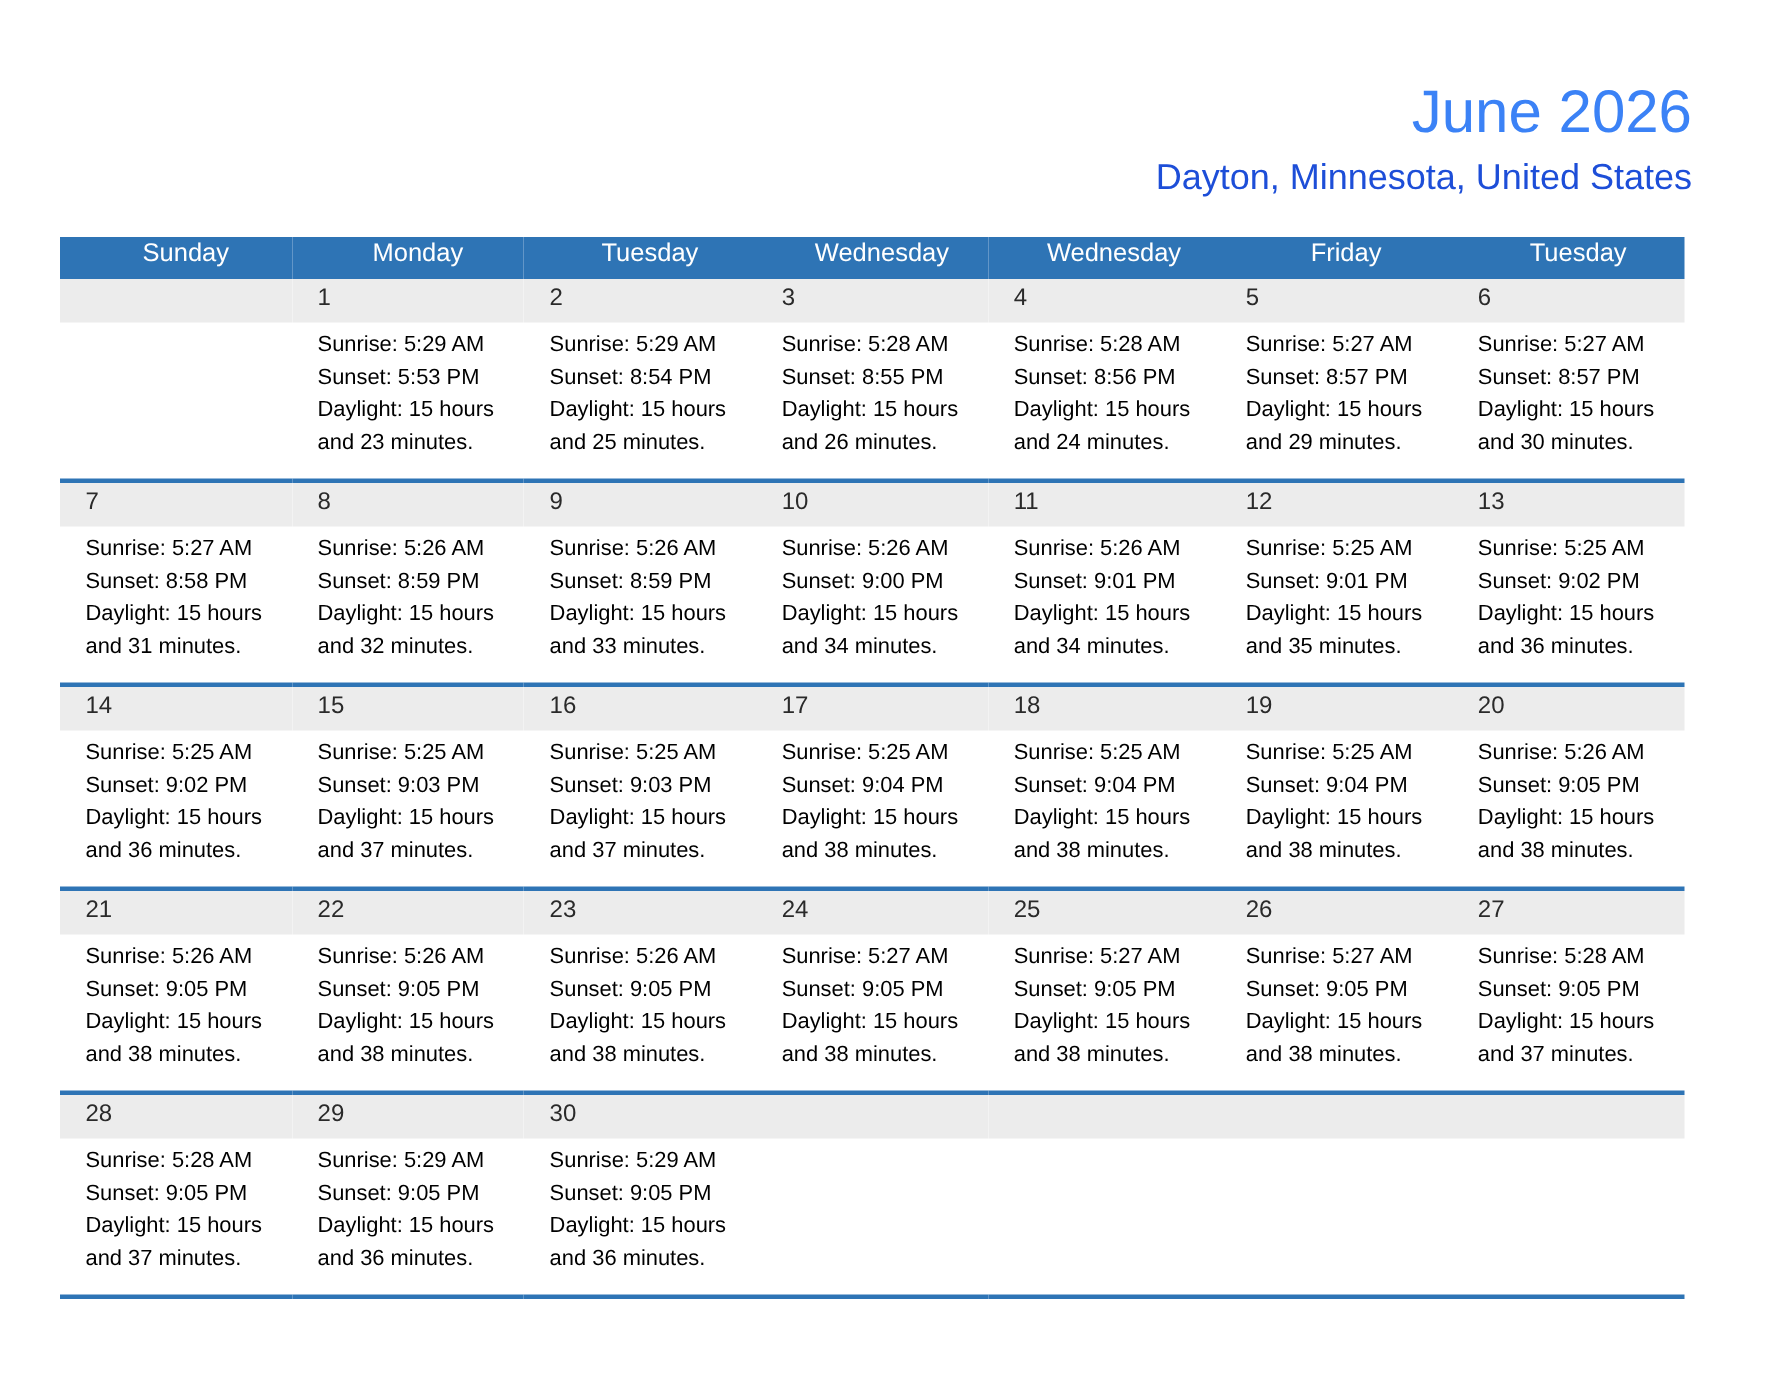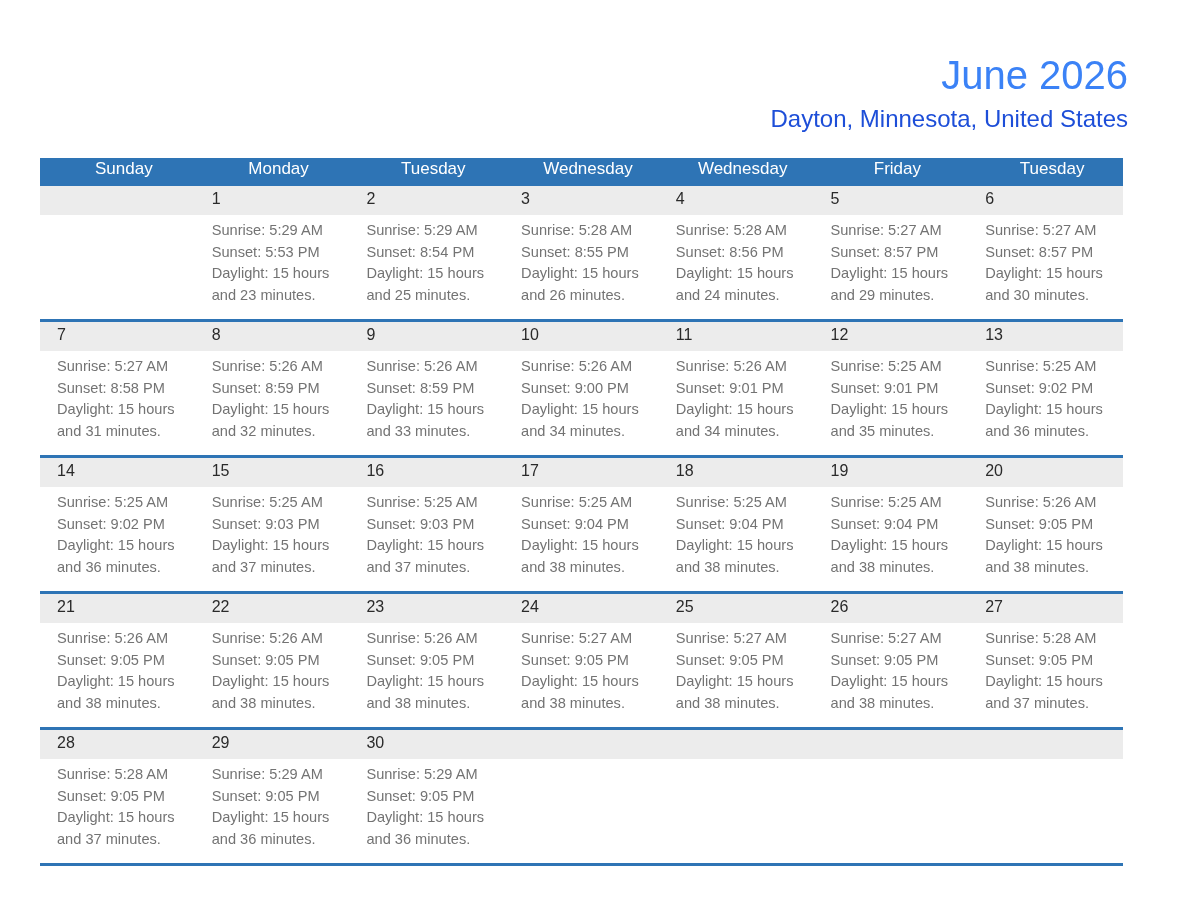--- a/index.html
+++ b/index.html
@@ -47,21 +47,21 @@
   }
   tbody tr.week + tr.week td { border-top: 3px solid #2e74b5; }
   tbody tr.week:last-child td { border-bottom: 3px solid #2e74b5; }
   .daynum {
     background: #ececec; height: 22px;
     padding: 4px 0 3px 17px;
     font-size: 16px; color: #2a2a2a;
   }
   .info {
     padding: 5px 12px 12px 17px;
-    font-size: 14.6px; line-height: 21.6px; color: #737373;
+    font-size: 14.6px; line-height: 21.6px; color: #000000;
     min-height: 87px;
   }
 </style>
 </head>
 <body>
 
 <div class="page">
 
   <div class="top">
 

